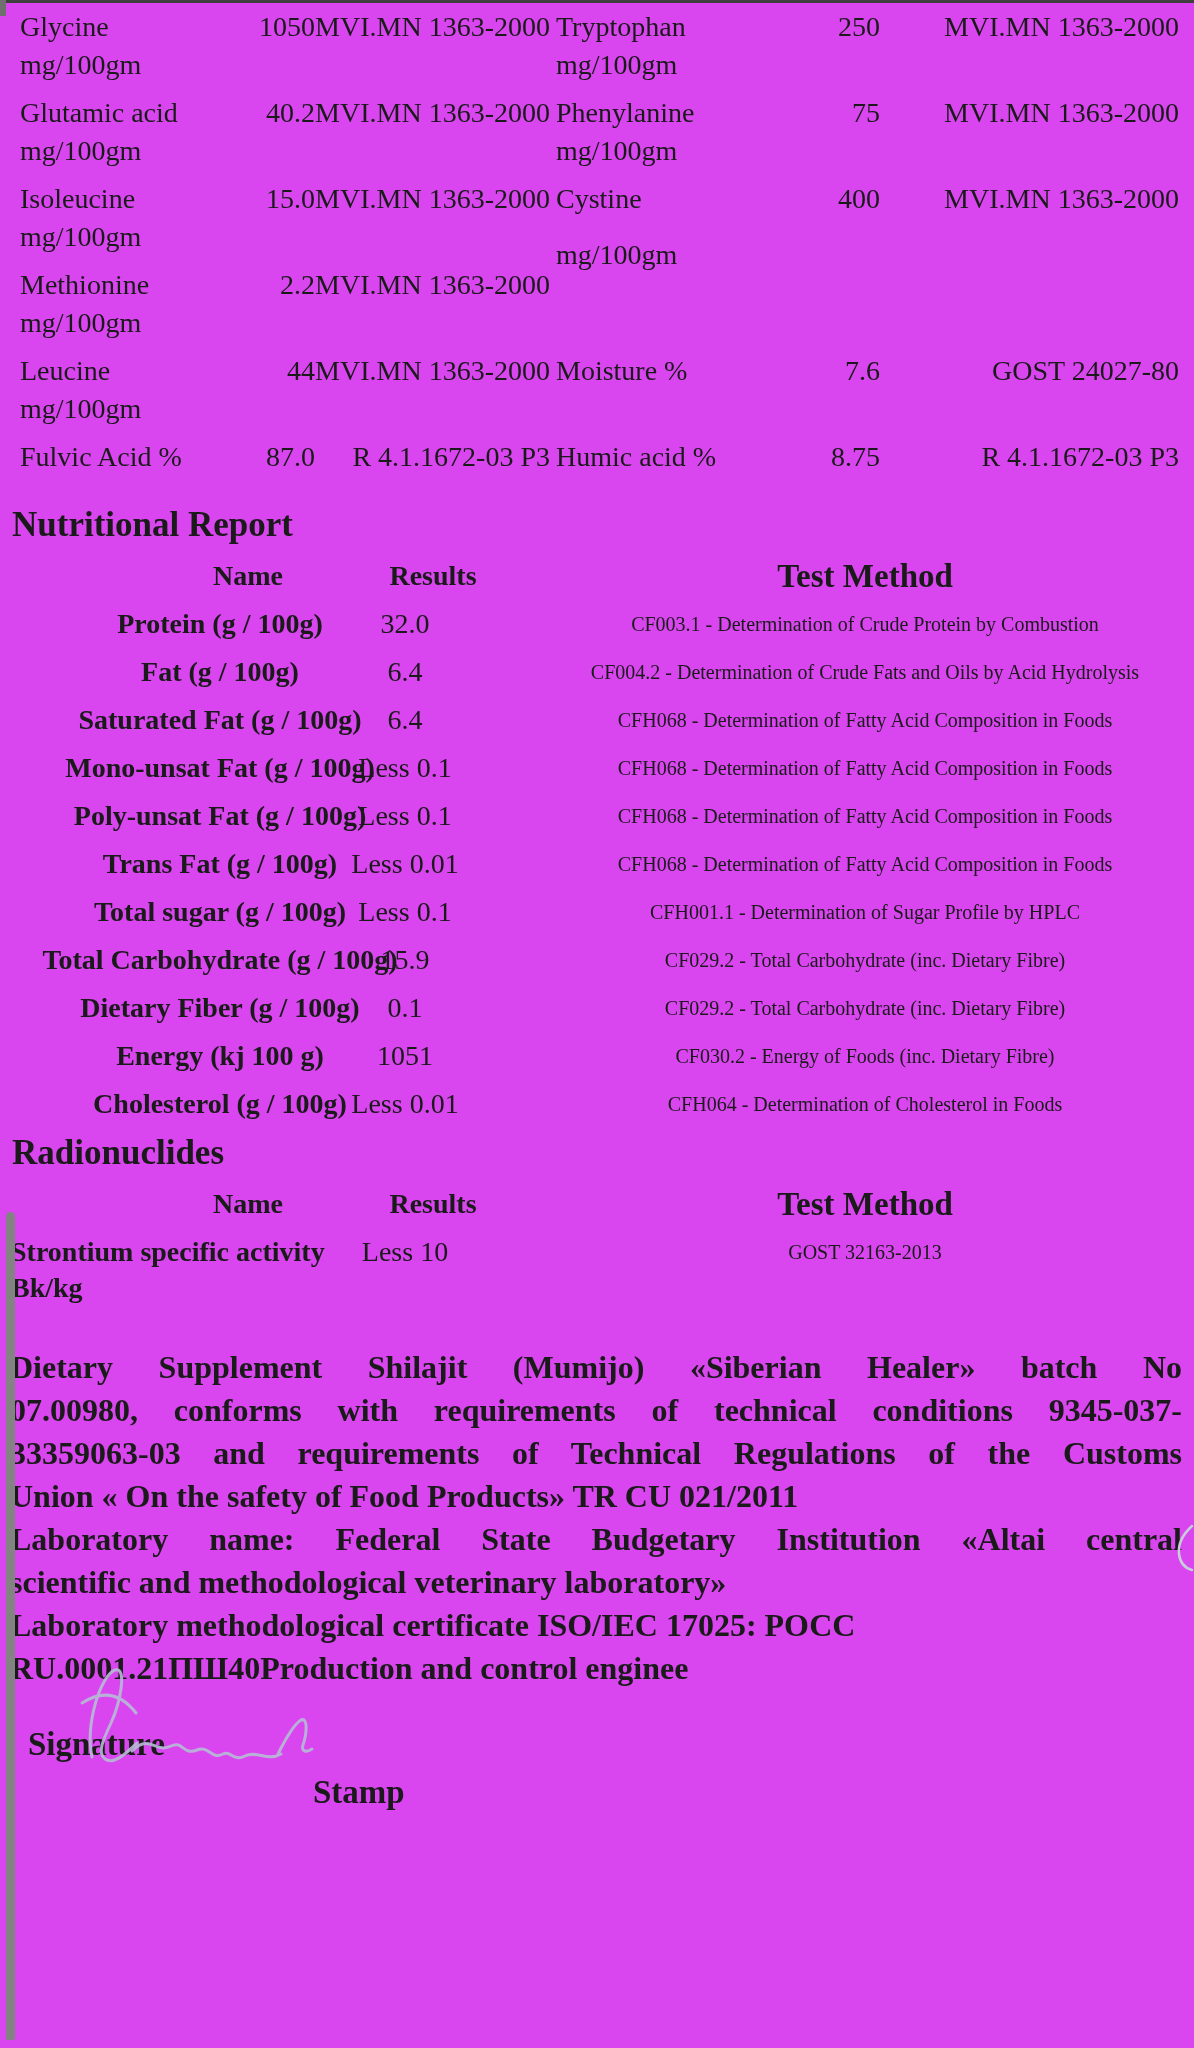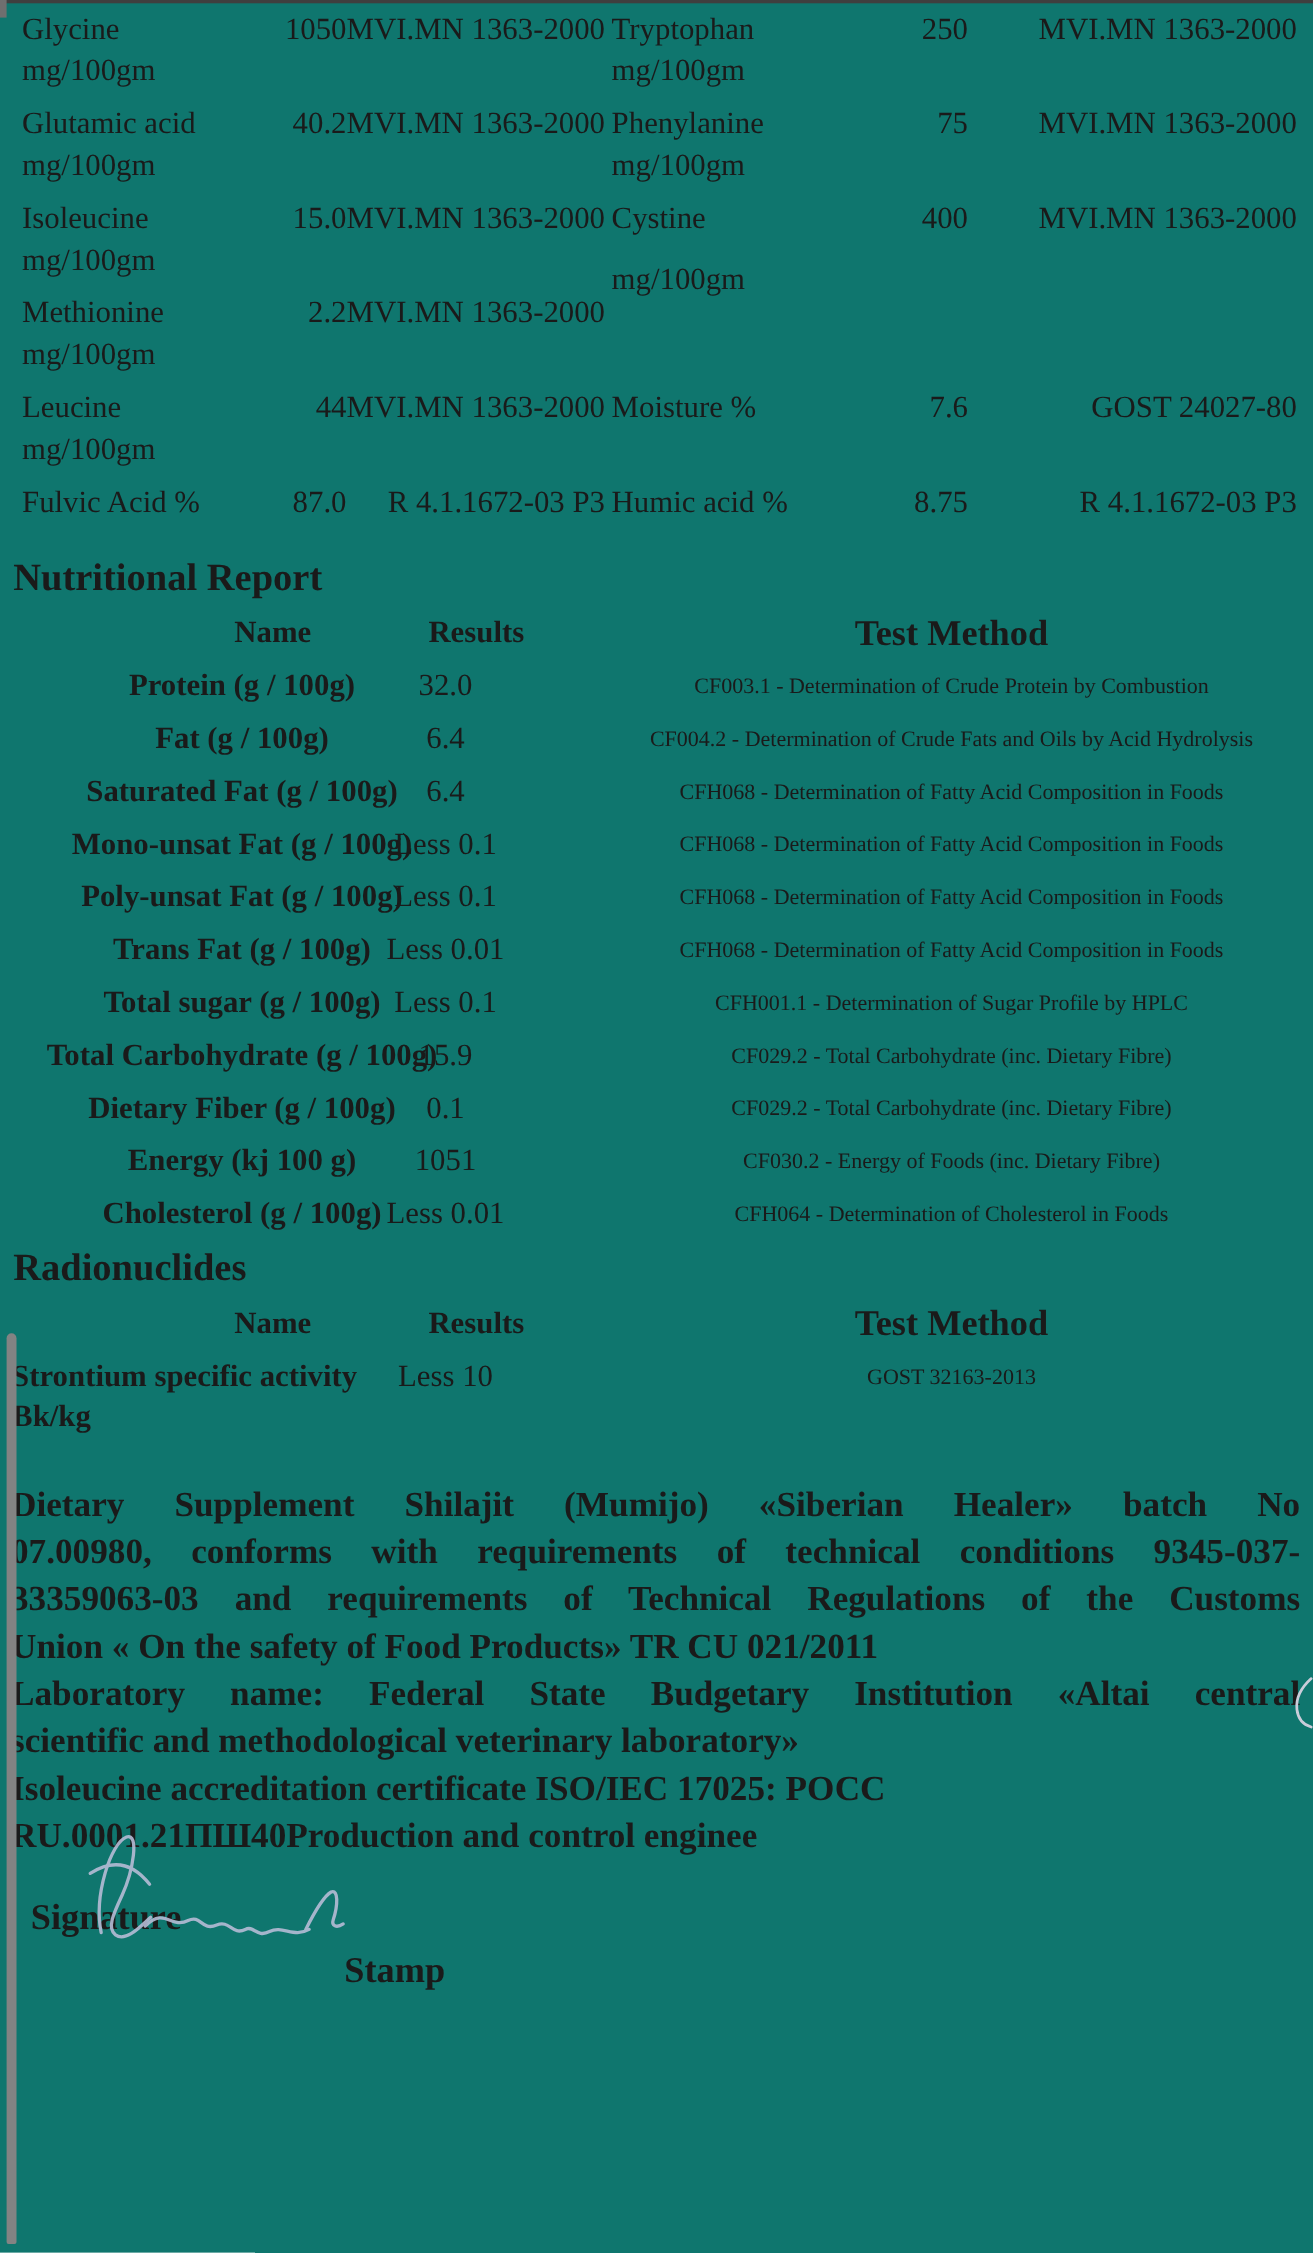--- a/index.html
+++ b/index.html
@@ -1,18 +1,18 @@
 <!DOCTYPE html>
 <html><head>
 <meta charset="utf-8">
 <style>
   html,body{margin:0;padding:0;background:#ffffff;}
   .page{
     position:relative; width:1194px; height:2048px; overflow:hidden;
-    background:#0f766e; color:#1a1a1a;
+    background:#d946ef; color:#1a1a1a;
     font-family:"Liberation Serif","DejaVu Serif",serif;
   }
   
   .top-edge{position:absolute;top:0;left:0;width:1194px;height:3px;background:#3f3f3f;}
   .corner-tick{position:absolute;top:0;left:0;width:6px;height:16px;background:#6f6f6f;}
   .side-bar{position:absolute;left:6px;top:1212px;width:9px;height:828px;background:#838383;border-radius:5px 5px 2px 2px;}
   .edge-curve{position:absolute;left:1176px;top:1524px;}
   
   .atable{padding:8px 15px 0 20px;}
   .arow{display:grid;grid-template-columns:195px 100px 235px 190px 140px 1fr;margin-bottom:10px;}
@@ -248,21 +248,21 @@
       <div class="sline just">07.00980, conforms with requirements of technical conditions 9345-037-</div>
 
       <div class="sline just">33359063-03 and requirements of Technical Regulations of the Customs</div>
 
       <div class="sline">Union « On the safety of Food Products» TR CU 021/2011</div>
 
       <div class="sline just">Laboratory name: Federal State Budgetary Institution «Altai central</div>
 
       <div class="sline">scientific and methodological veterinary laboratory»</div>
 
-      <div class="sline">Isoleucine accreditation certificate ISO/IEC 17025: РОСС</div>
+      <div class="sline">Laboratory methodological certificate ISO/IEC 17025: РОСС</div>
 
       <div class="sline">RU.0001.21ПШ40Production and control enginee</div>
 
   </div>
 
   <div class="signoff">
     <div class="sig-label">Signature</div>
     <div class="stamp-label">Stamp</div>
     <svg class="sig-ink" width="250" height="115" viewBox="0 0 250 115">
       <g fill="none" stroke="#b6bcd6" stroke-width="3" stroke-linecap="round" opacity="0.9">

